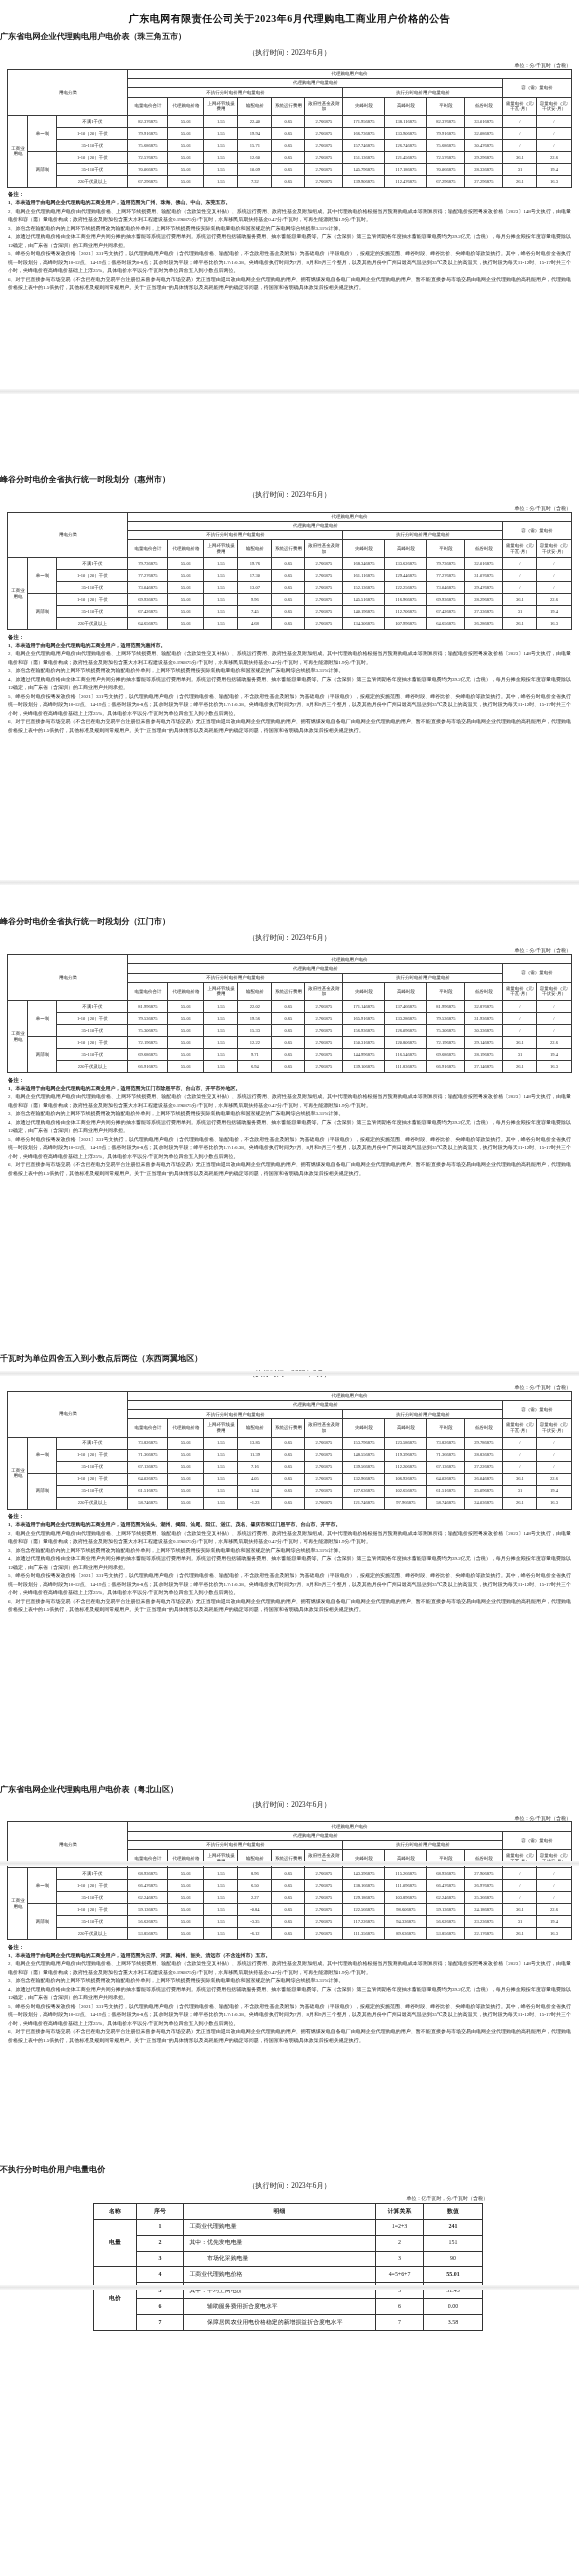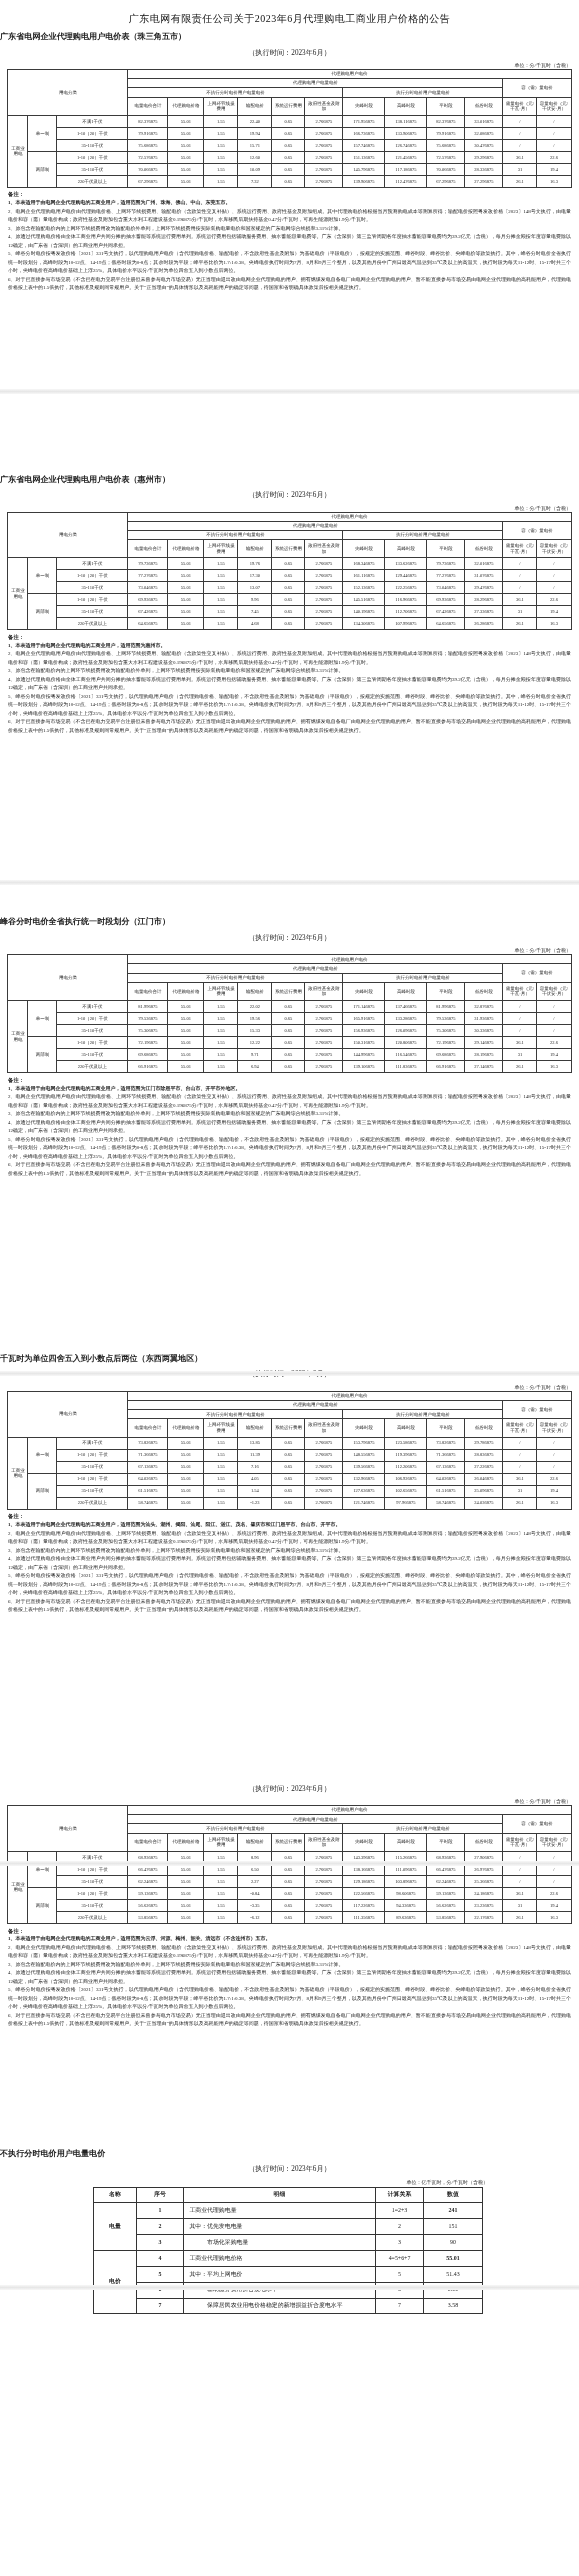--- a/index.html
+++ b/index.html
@@ -2,21 +2,21 @@
 <html style="font-size:14.5px"><head>
 <meta charset="utf-8">
 <style>
   html,body{margin:0;padding:0;}
   body{
     width:579px;height:2576px;overflow:hidden;position:relative;
     background:#ffffff;color:#1c1c1c;
     font-family:"Liberation Serif","DejaVu Serif",serif;
   }
   .doc-title{
-    padding-top:11.8px;text-align:center;font-size:10px;font-weight:normal;
+    padding-top:11.8px;text-align:center;font-size:10px;font-weight:bold;
     letter-spacing:0.5px;color:#111;
   }
   .pagebreak{
     position:absolute;left:0;width:579px;height:5.4px;
     background:linear-gradient(#f7f7f7,#e7e7e7 50%,#f7f7f7);
   }
   section.region{display:block;}
   #regions section:first-child{margin-top:5.4px;}
   #regions section:nth-child(2){margin-top:181px;}
   #regions section:nth-child(3){margin-top:181px;}
@@ -215,21 +215,21 @@
           <div class="note b">1、本表适用于由电网企业代理购电的工商业用户，适用范围为广州、珠海、佛山、中山、东莞五市。</div>
           <div class="note">2、电网企业代理购电用户电价由代理购电价格、上网环节线损费用、输配电价（含政策性交叉补贴）、系统运行费用、政府性基金及附加组成。其中代理购电价格根据当月预测购电成本等测算所得；输配电价按照粤发改价格〔2023〕148号文执行，由电量电价和容（需）量电价构成；政府性基金及附加包含重大水利工程建设基金0.196875分/千瓦时，水库移民后期扶持基金0.47分/千瓦时，可再生能源附加1.9分/千瓦时。</div>
           <div class="note">3、原包含在输配电价内的上网环节线损费用改为输配电价外单列，上网环节线损费用按实际采购电量电价和国家规定的广东电网综合线损率3.31%计算。</div>
           <div class="note">4、原通过代理购电价格由全体工商业用户共同分摊的抽水蓄能等系统运行费用单列。系统运行费用包括辅助服务费用、抽水蓄能容量电费等。广东（含深圳）第三监管周期各年度抽水蓄能容量电费均为39.2亿元（含税），每月分摊金额按年度容量电费除以12确定，由广东省（含深圳）的工商业用户共同承担。</div>
           <div class="note">5、峰谷分时电价按粤发改价格〔2021〕331号文执行，以代理购电用户电价（含代理购电价格、输配电价，不含政府性基金及附加）为基础电价（平段电价），按规定的实施范围、峰谷时段、峰谷比价、尖峰电价等政策执行。其中，峰谷分时电价全省执行统一时段划分，高峰时段为10-12点、14-19点；低谷时段为0-8点；其余时段为平段；峰平谷比价为1.7:1:0.38。尖峰电价执行时间为7月、8月和9月三个整月，以及其他月份中广州日最高气温达到35℃及以上的高温天，执行时段为每天11-12时、15-17时共三个小时，尖峰电价在高峰电价基础上上浮25%。具体电价水平以分/千瓦时为单位四舍五入到小数点后两位。</div>
           <div class="note">6、对于已直接参与市场交易（不含已在电力交易平台注册但未曾参与电力市场交易）无正当理由退出改由电网企业代理购电的用户、拥有燃煤发电自备电厂由电网企业代理购电的用户、暂不能直接参与市场交易由电网企业代理购电的高耗能用户，代理购电价格按上表中的1.5倍执行，其他标准及规则同常规用户。关于“正当理由”的具体情形以及高耗能用户的确定等问题，待国家和省明确具体政策后按相关规定执行。</div>
         </div>
   </div>
 </section>
     <section class="region">
-  <div class="tbl-title">广东省电网企业代理购电用户电价表（惠州市）</div>
+  <div class="tbl-title">峰谷分时电价全省执行统一时段划分（惠州市）</div>
   <div class="tbl-sub">（执行时间：2023年6月）</div>
   <div class="unit">单位：分/千瓦时（含税）</div>
   <table class="price">
     <colgroup>
       <col style="width:20px">
           <col style="width:29px">
           <col style="width:71px">
       <col style="width:40px">
           <col style="width:36px">
           <col style="width:34px">
@@ -689,20 +689,21 @@
           <div class="note b">1、本表适用于由电网企业代理购电的工商业用户，适用范围为汕头、潮州、揭阳、汕尾、阳江、湛江、茂名、肇庆市和江门恩平市、台山市、开平市。</div>
           <div class="note">2、电网企业代理购电用户电价由代理购电价格、上网环节线损费用、输配电价（含政策性交叉补贴）、系统运行费用、政府性基金及附加组成。其中代理购电价格根据当月预测购电成本等测算所得；输配电价按照粤发改价格〔2023〕148号文执行，由电量电价和容（需）量电价构成；政府性基金及附加包含重大水利工程建设基金0.196875分/千瓦时，水库移民后期扶持基金0.47分/千瓦时，可再生能源附加1.9分/千瓦时。</div>
           <div class="note">3、原包含在输配电价内的上网环节线损费用改为输配电价外单列，上网环节线损费用按实际采购电量电价和国家规定的广东电网综合线损率3.31%计算。</div>
           <div class="note">4、原通过代理购电价格由全体工商业用户共同分摊的抽水蓄能等系统运行费用单列。系统运行费用包括辅助服务费用、抽水蓄能容量电费等。广东（含深圳）第三监管周期各年度抽水蓄能容量电费均为39.2亿元（含税），每月分摊金额按年度容量电费除以12确定，由广东省（含深圳）的工商业用户共同承担。</div>
           <div class="note">5、峰谷分时电价按粤发改价格〔2021〕331号文执行，以代理购电用户电价（含代理购电价格、输配电价，不含政府性基金及附加）为基础电价（平段电价），按规定的实施范围、峰谷时段、峰谷比价、尖峰电价等政策执行。其中，峰谷分时电价全省执行统一时段划分，高峰时段为10-12点、14-19点；低谷时段为0-8点；其余时段为平段；峰平谷比价为1.7:1:0.38。尖峰电价执行时间为7月、8月和9月三个整月，以及其他月份中广州日最高气温达到35℃及以上的高温天，执行时段为每天11-12时、15-17时共三个小时，尖峰电价在高峰电价基础上上浮25%。具体电价水平以分/千瓦时为单位四舍五入到小数点后两位。</div>
           <div class="note">6、对于已直接参与市场交易（不含已在电力交易平台注册但未曾参与电力市场交易）无正当理由退出改由电网企业代理购电的用户、拥有燃煤发电自备电厂由电网企业代理购电的用户、暂不能直接参与市场交易由电网企业代理购电的高耗能用户，代理购电价格按上表中的1.5倍执行，其他标准及规则同常规用户。关于“正当理由”的具体情形以及高耗能用户的确定等问题，待国家和省明确具体政策后按相关规定执行。</div>
         </div>
   </div>
 </section>
     <section class="region">
+  <div class="tbl-title">广东省电网企业代理购电用户电价表（粤北山区）</div>
   <div class="tbl-sub">（执行时间：2023年6月）</div>
   <div class="unit">单位：分/千瓦时（含税）</div>
   <table class="price">
     <colgroup>
       <col style="width:20px">
           <col style="width:29px">
           <col style="width:71px">
       <col style="width:40px">
           <col style="width:36px">
           <col style="width:34px">

